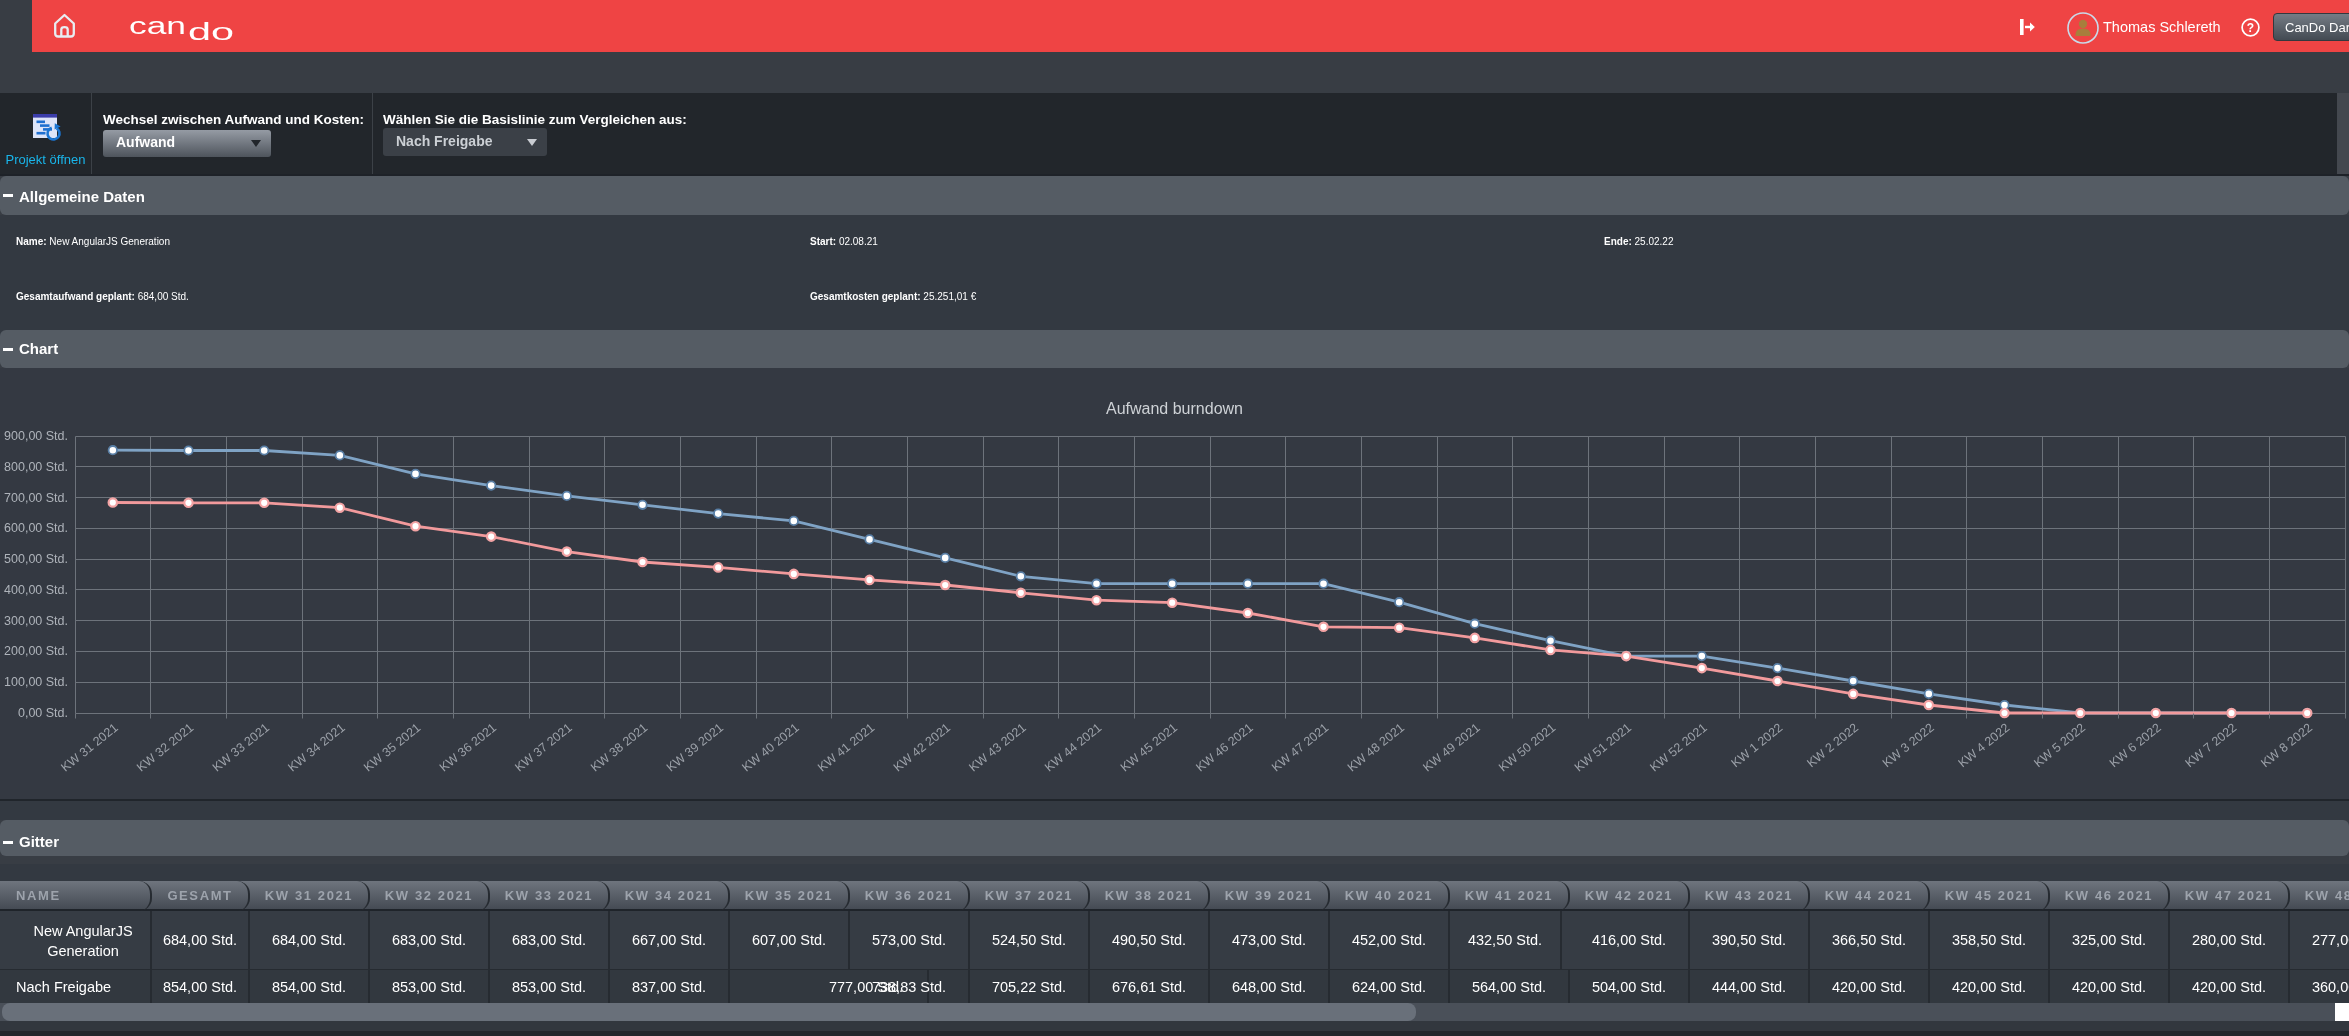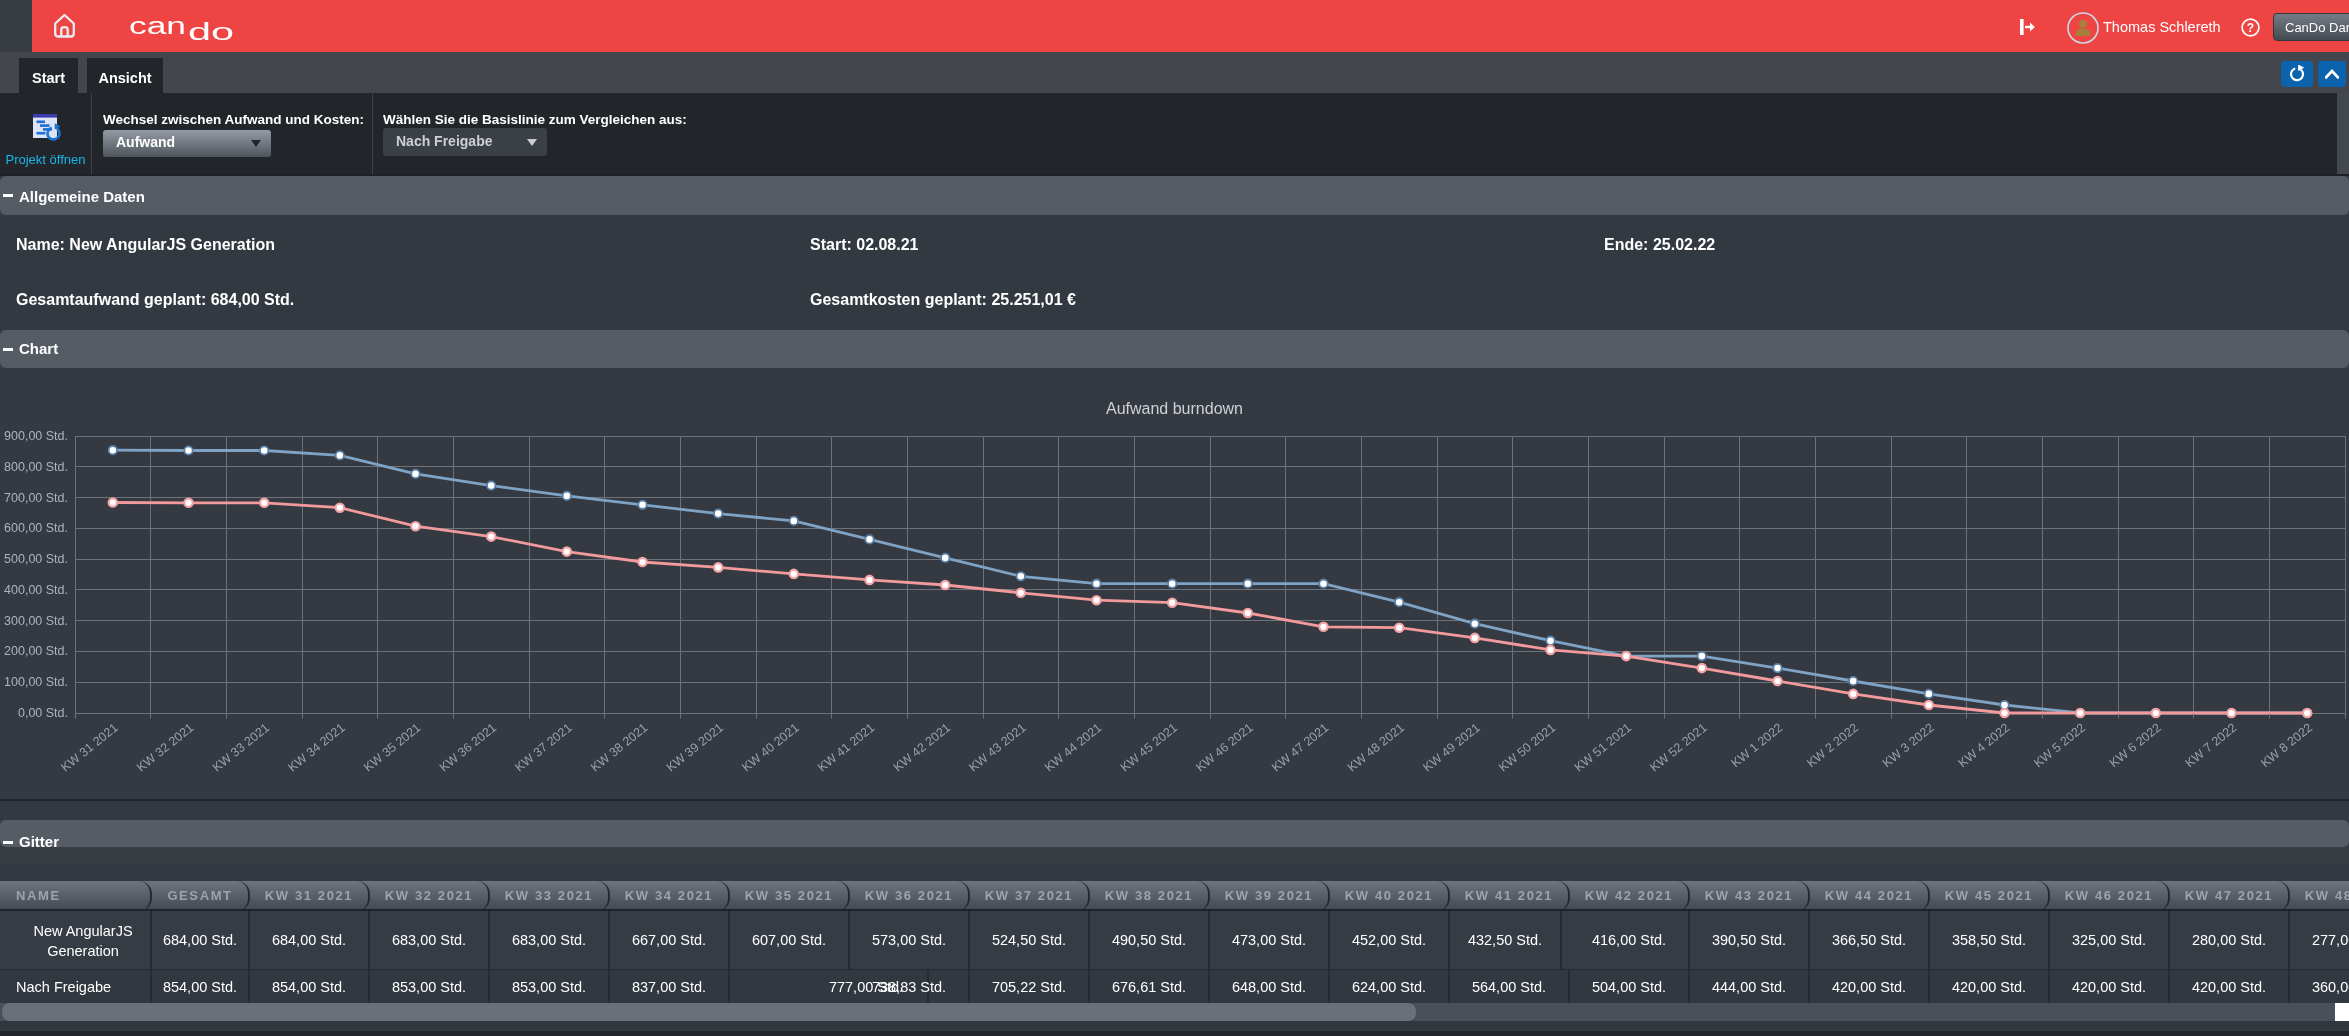--- a/index.html
+++ b/index.html
@@ -57,35 +57,20 @@
 
     <svg class="abs" style="left:2209px;top:18px;" width="19" height="19" viewBox="0 0 19 19">
       <circle cx="9.5" cy="9.5" r="8.4" fill="none" stroke="#fff" stroke-width="1.7"></circle>
       <text x="9.5" y="13.7" text-anchor="middle" font-size="12" font-weight="bold" fill="#fff" font-family="Liberation Sans, sans-serif">?</text>
     </svg>
 
     <div class="abs" style="left:2241px;top:13px;width:101px;height:28px;background:linear-gradient(#757c85,#434a52);border-radius:4px;border:1px solid #33383e;">
       <div class="abs" style="left:11px;top:6px;color:#fff;font-size:13px;">CanDo Dark</div>
       <svg class="abs" style="right:5px;top:12px;" width="8" height="5" viewBox="0 0 8 5">
           <path d="M0 0 L8 0 L4 5 Z" fill="#d6dade"></path>
-        </svg>
-    </div>
-  </div>
-  <div id="tabbar" class="abs">
-    <div class="tab" style="left:19px;width:59px;">Start</div>
-    <div class="tab" style="left:87px;width:76px;">Ansicht</div>
-    <div class="abs" style="left:2281px;top:9px;width:32px;height:26px;background:#0b63ae;border-radius:4px;">
-      <svg class="abs" style="left:7px;top:4px;" width="18" height="18" viewBox="0 0 18 18">
-        <circle cx="9" cy="9.2" r="6" fill="none" stroke="#fff" stroke-width="2.2" stroke-dasharray="31.7 6" transform="rotate(-58 9 9.2)"></circle>
-        <path d="M10.2 -0.6 L16.2 2.8 L10.0 5.9 Z" fill="#fff"></path>
-      </svg>
-    </div>
-    <div class="abs" style="left:2318px;top:9px;width:28px;height:26px;background:#0b63ae;border-radius:4px;">
-      <svg class="abs" style="left:7px;top:8px;" width="14" height="10" viewBox="0 0 14 10">
-          <path d="M1 8.5 L7 2 L13 8.5" fill="none" stroke="#fff" stroke-width="2.6" stroke-linecap="round"></path>
         </svg>
     </div>
   </div>
   <div id="ribbon" class="abs">
     <div class="abs" style="left:2337px;top:0;width:12px;height:82px;background:#44484f;"></div>
     <div class="rdiv" style="left:91px;"></div>
     <div class="rdiv" style="left:372px;"></div>
 
     <svg class="abs" style="left:32px;top:20px;" width="32" height="30" viewBox="0 0 32 30">
       <rect x="1" y="1" width="24" height="24" fill="#dde4f8"></rect>
@@ -115,21 +100,21 @@
   </div>
 
   <div class="abs" style="left:0;top:174px;width:2349px;height:2px;background:#1e2228;"></div>
   <div class="abs" style="left:0;top:328px;width:2349px;height:2px;background:#1e2228;"></div>
   <div class="abs" style="left:0;top:818px;width:2349px;height:2px;background:#1e2228;"></div>
 
   <div class="abs secbar" style="top:176px;height:39px;">
     <div class="minus" style="top:18px;"></div>
     <div class="sectitle" style="top:12px;">Allgemeine Daten</div>
   </div>
-  <div class="abs" style="left:0;top:215px;width:2349px;height:132px;background:#333941;color:#fff;font-size:16px;font-weight:bold;">
+  <div class="abs" style="left:0;top:215px;width:2349px;height:132px;background:#333941;color:#fff;font-size:10px;">
     <div class="abs" style="left:16px;top:21px;"><b>Name:</b> New AngularJS Generation</div>
     <div class="abs" style="left:810px;top:21px;"><b>Start:</b> 02.08.21</div>
     <div class="abs" style="left:1604px;top:21px;"><b>Ende:</b> 25.02.22</div>
     <div class="abs" style="left:16px;top:76px;"><b>Gesamtaufwand geplant:</b> 684,00 Std.</div>
     <div class="abs" style="left:810px;top:76px;"><b>Gesamtkosten geplant:</b> 25.251,01 €</div>
   </div>
 
   <div class="abs secbar" style="top:330px;height:38px;">
     <div class="minus" style="top:18px;"></div>
     <div class="sectitle" style="top:10px;">Chart</div>
@@ -308,21 +293,21 @@
       <line x1="1966.5" y1="713.5" x2="1966.5" y2="718.5" stroke="#6d737b" stroke-width="1"></line>
       <line x1="2042.5" y1="713.5" x2="2042.5" y2="718.5" stroke="#6d737b" stroke-width="1"></line>
       <line x1="2118.5" y1="713.5" x2="2118.5" y2="718.5" stroke="#6d737b" stroke-width="1"></line>
       <line x1="2193.5" y1="713.5" x2="2193.5" y2="718.5" stroke="#6d737b" stroke-width="1"></line>
       <line x1="2269.5" y1="713.5" x2="2269.5" y2="718.5" stroke="#6d737b" stroke-width="1"></line>
       <line x1="2345.5" y1="713.5" x2="2345.5" y2="718.5" stroke="#6d737b" stroke-width="1"></line>
     </svg>
   <div class="abs" style="left:0;top:799px;width:2349px;height:2px;background:#20252b;"></div>
   <div class="abs" style="left:0;top:801px;width:2349px;height:19px;background:#333941;"></div>
 
-  <div class="abs secbar" style="top:820px;height:27px;">
+  <div class="abs secbar" style="top:820px;height:36px;">
     <div class="minus" style="top:21px;"></div>
     <div class="sectitle" style="top:13px;">Gitter</div>
   </div>
   <div class="abs" style="left:0;top:864px;width:2349px;height:17px;background:#333941;"></div>
   <div class="thead">
 <div class="th" style="left:0px;width:152px;text-align:left;padding-left:16px;"><span class="thtxt">NAME</span></div>
 <div class="th" style="left:152px;width:98px;"><span class="thtxt">GESAMT</span></div>
 <div class="th" style="left:250px;width:120px;"><span class="thtxt">KW 31 2021</span></div>
 <div class="th" style="left:370px;width:120px;"><span class="thtxt">KW 32 2021</span></div>
 <div class="th" style="left:490px;width:120px;"><span class="thtxt">KW 33 2021</span></div>

